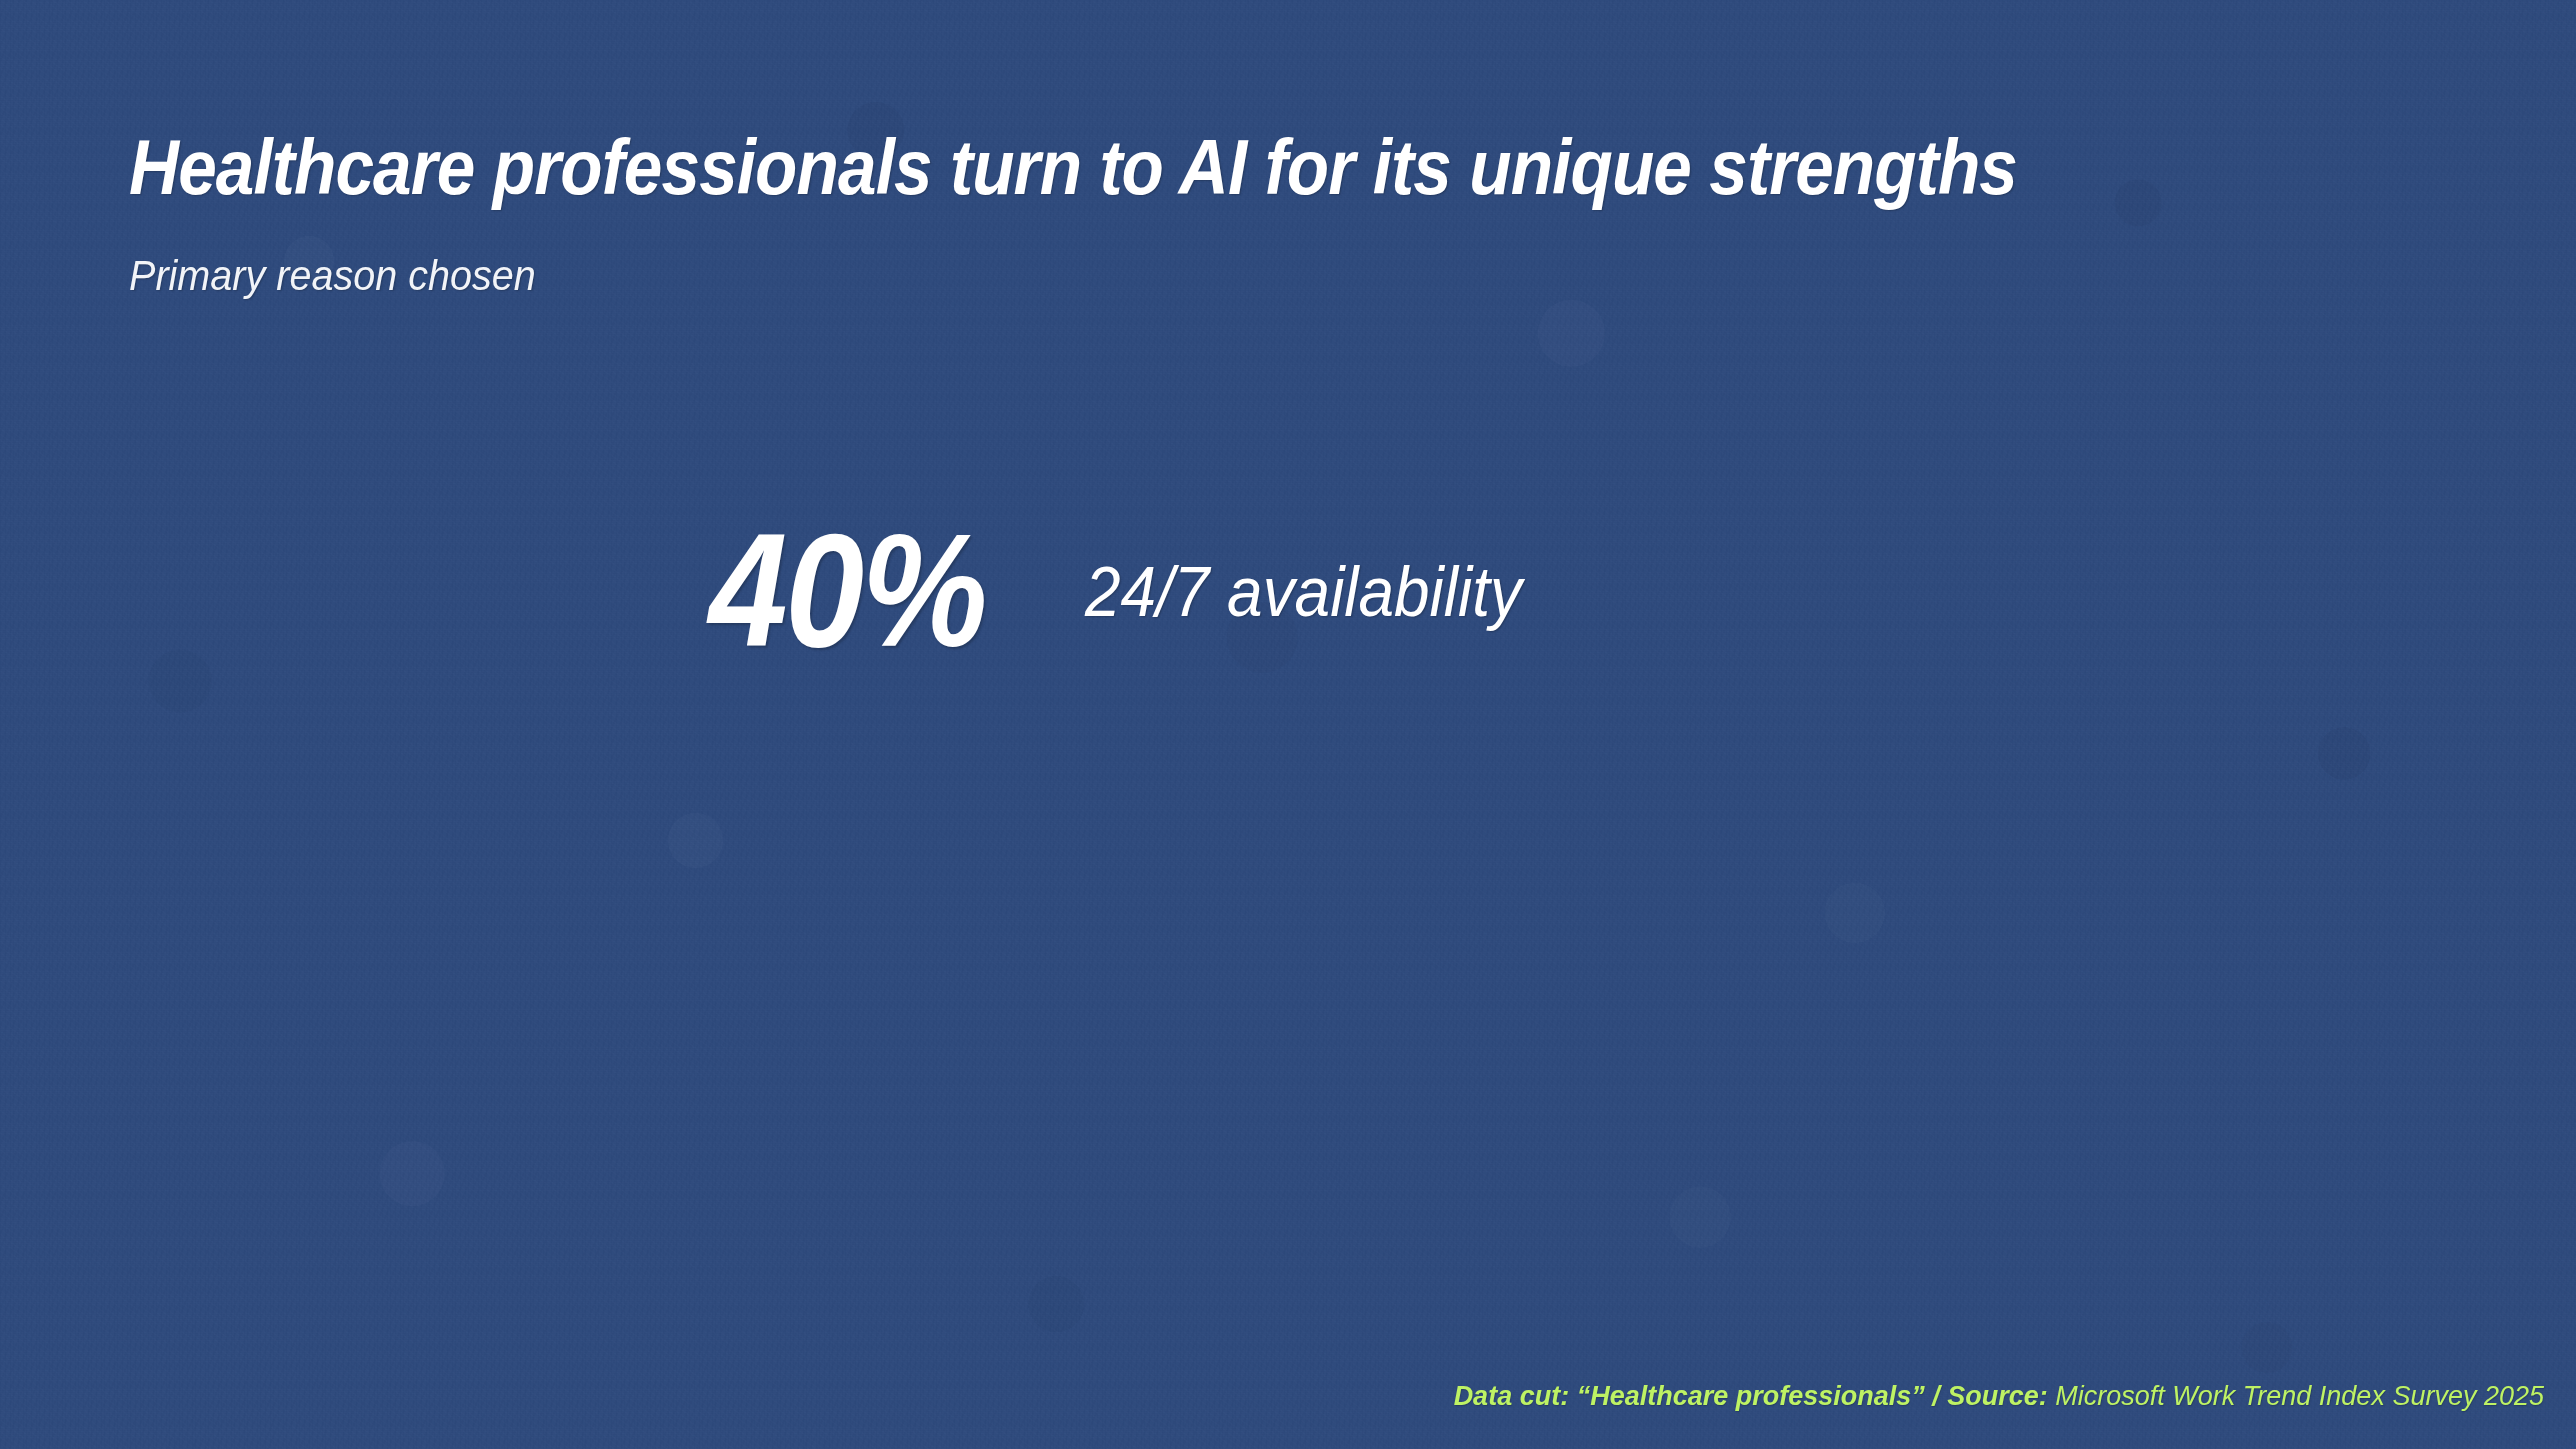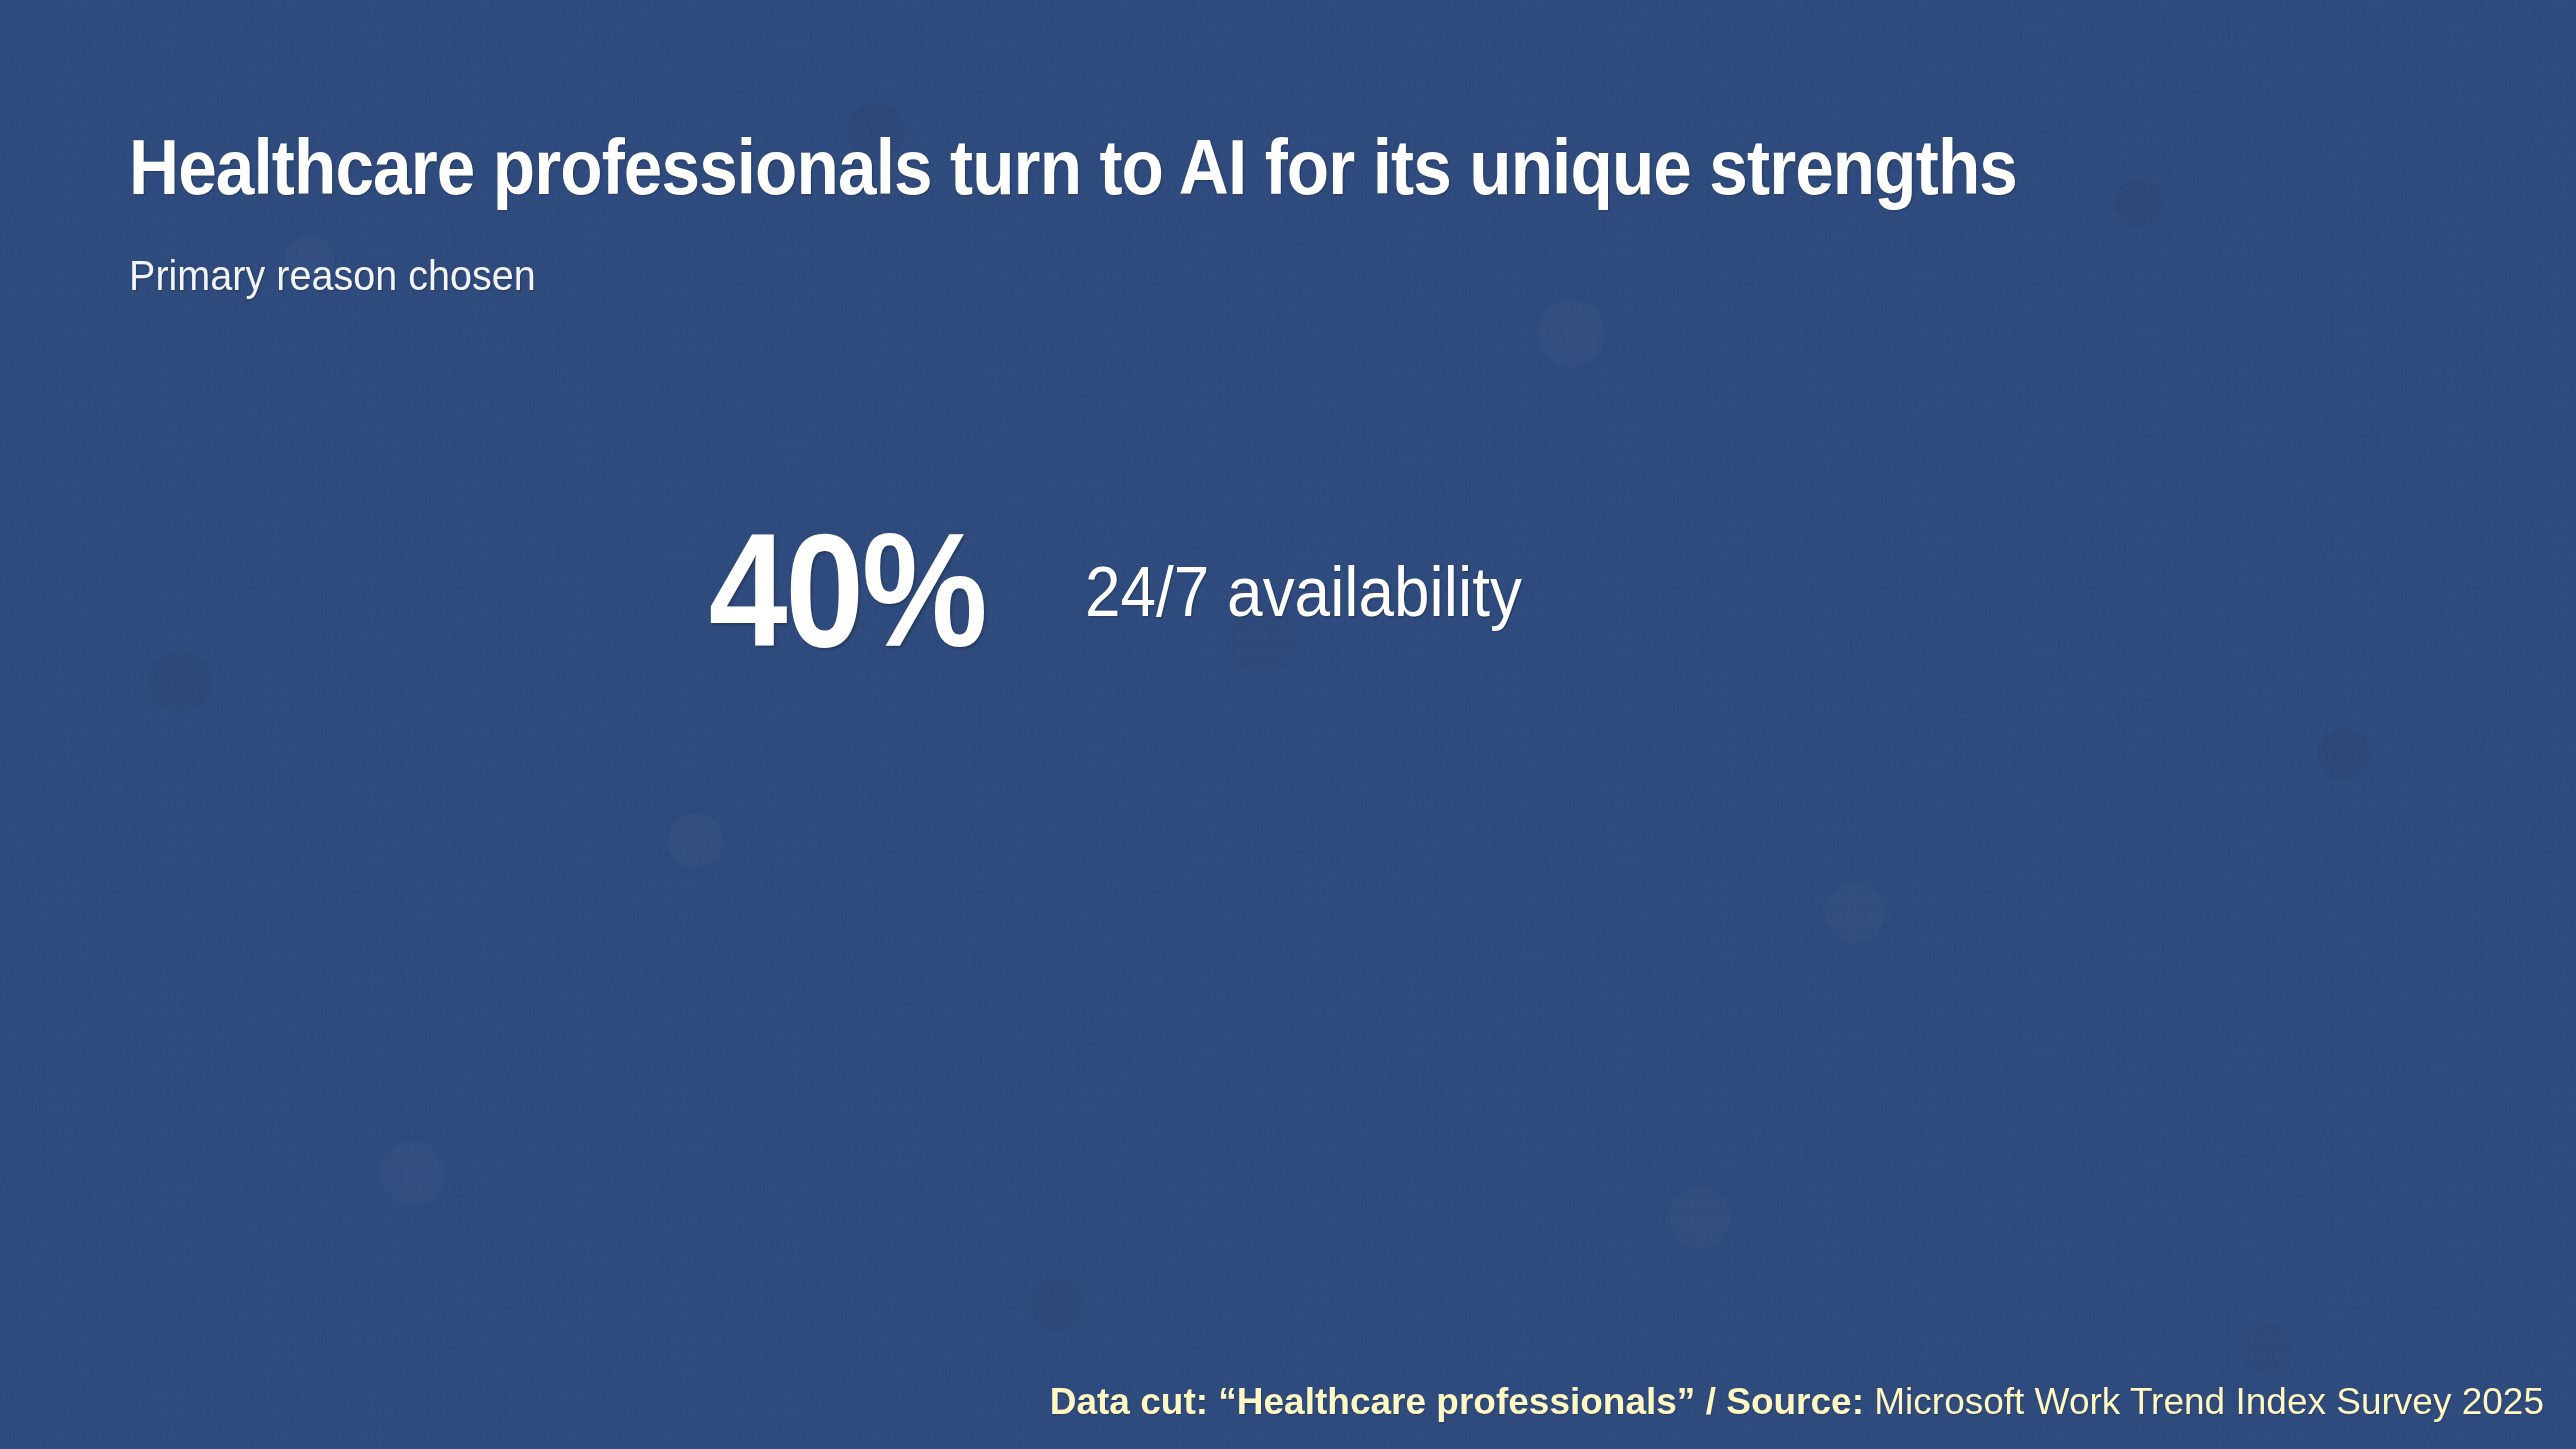--- a/index.html
+++ b/index.html
@@ -49,20 +49,21 @@
     background-image:
       repeating-linear-gradient(0deg,   rgba(255,255,255,0.012) 0 0.6px, rgba(0,0,0,0.012) 0.6px 1.9px),
       repeating-linear-gradient(90deg,  rgba(0,0,0,0.014)  0 0.6px, rgba(255,255,255,0.010) 0.6px 2.6px),
       repeating-linear-gradient(37deg,  rgba(255,255,255,0.010) 0 1.3px, rgba(0,0,0,0.010) 1.3px 4.5px),
       repeating-linear-gradient(113deg, rgba(0,0,0,0.012)  0 1.9px, rgba(255,255,255,0.008) 1.9px 5.8px);
   }
 
   .content {
     position: absolute;
     inset: 0;
+    font-style: italic;
   }
 
   
   .title {
     position: absolute;
     left: 129px;
     top: 129px;
     font-size: 77px;
     font-weight: 700;
     letter-spacing: -1px;
@@ -125,24 +126,24 @@
     transform: scaleX(0.90);
     transform-origin: left top;
     text-shadow: 1.3px 1.3px 1.9px rgba(0,0,0,0.22);
   }
 
   
   .footer {
     position: absolute;
     right: 32px;
     top: 1383px;
-    font-size: 37px;
+    font-size: 27px;
     line-height: 1.0;
     white-space: nowrap;
-    color: #fef9c3;
+    color: #bef264;
     text-shadow: 0.6px 0.6px 1.3px rgba(0,0,0,0.22);
   }
   .footer .strong { font-weight: 700; }
   .footer .regular { font-weight: 400; }
 </style>
 </head>
 <body>
 
 <div class="slide">
   <div class="texture"></div>

